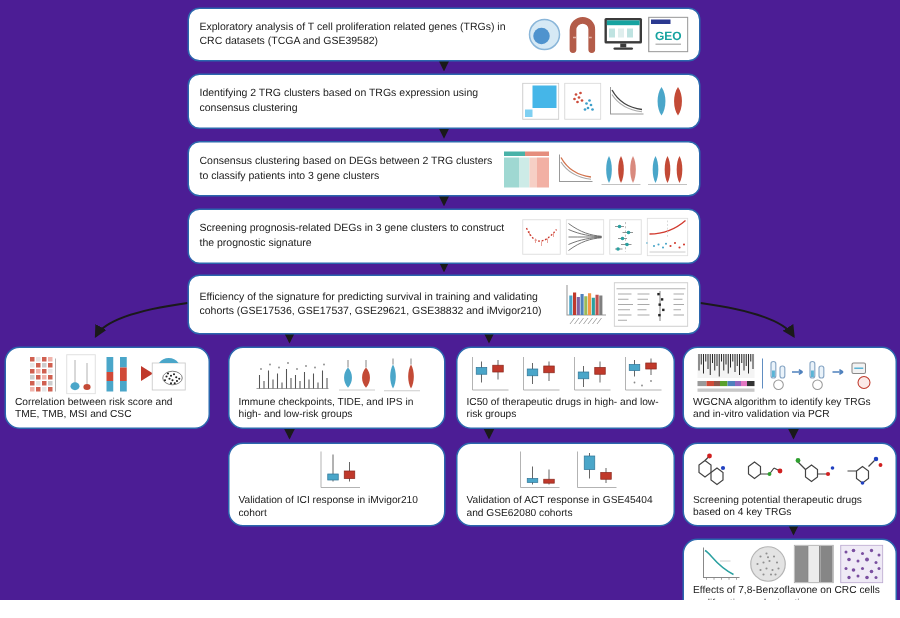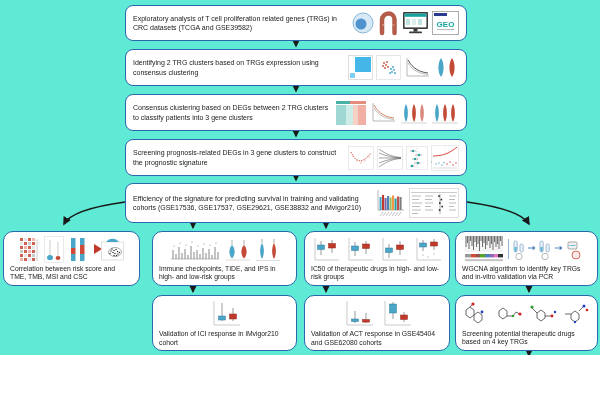--- a/index.html
+++ b/index.html
@@ -1,16 +1,16 @@
 <!DOCTYPE html>
 <html><head>
 <meta charset="utf-8">
 <style>
   html,body{margin:0;padding:0;background:#fff;}
-  .canvas{position:relative;width:600px;height:355px;background:#5eead4;
+  .canvas{position:relative;width:600px;height:400px;background:#4c1d95;
           font-family:"Liberation Sans",sans-serif;overflow:hidden;}
   .arrow-layer{position:absolute;left:0;top:0;}
   .box{position:absolute;background:#fff;border:1.5px solid #2b67ad;
        border-radius:8px;box-sizing:border-box;display:flex;}
   .main{flex-direction:row;align-items:center;padding:2px 7px;gap:4px;}
   .main .btxt{flex:1;font-size:7px;line-height:1.32;color:#1a1a1a;}
   .icons{display:flex;align-items:center;gap:3px;}
   .branch{flex-direction:column;padding:3px 6px 3px 6px;gap:1px;border-radius:10px;}
   .branch .icons{flex:1;justify-content:center;align-items:center;gap:4px;}
   .branch .btxt{font-size:6.8px;line-height:1.28;color:#1a1a1a;}

